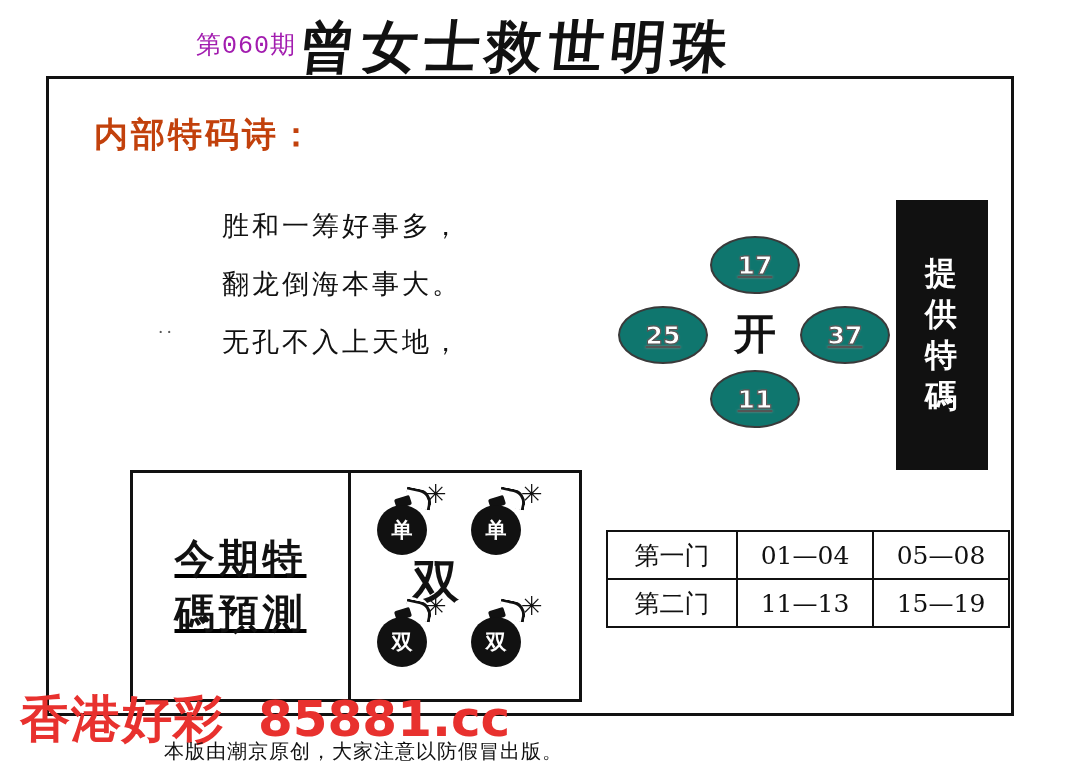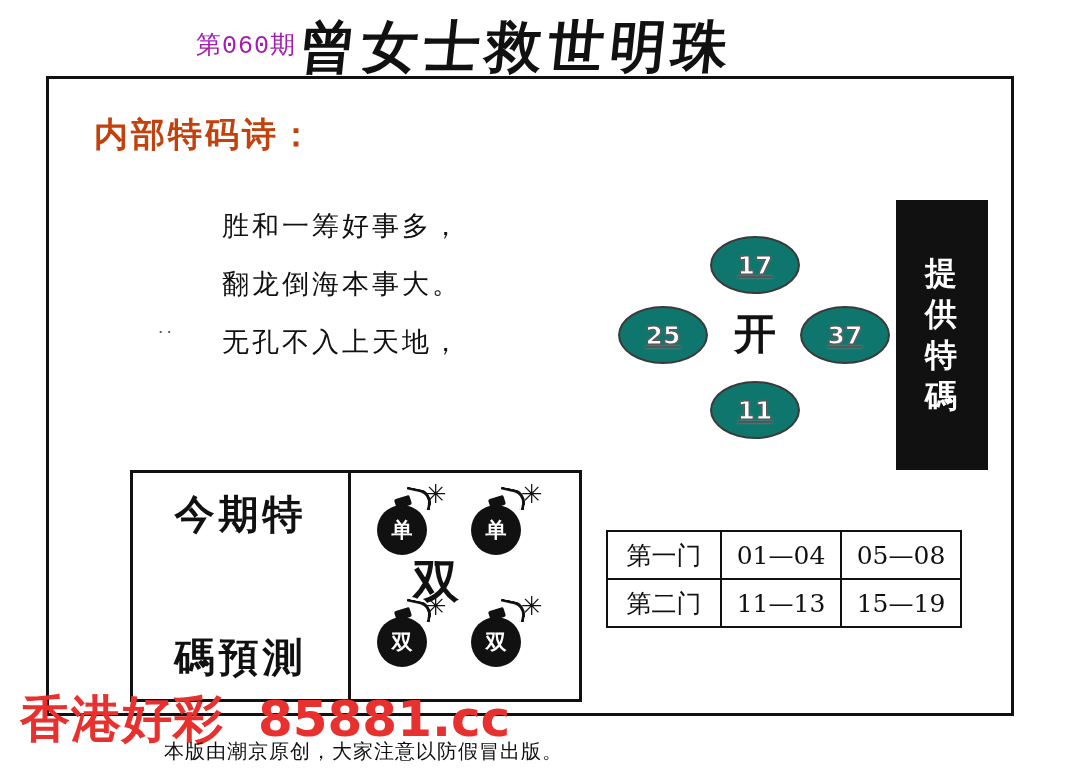--- a/index.html
+++ b/index.html
@@ -62,21 +62,21 @@
     -webkit-text-stroke:1px #555;
     text-shadow:0 0 2px #888;
     background:#0f766e;
     font-family:"DejaVu Sans", sans-serif;
     font-weight:bold;
     text-decoration:underline;
   }
   .ball.top{left:100px;top:8px;}
   .ball.left{left:8px;top:78px;}
   .ball.right{left:190px;top:78px;}
-  .ball.bottom{left:100px;top:153px;}
+  .ball.bottom{left:100px;top:142px;}
   .kai{
     position:absolute;left:110px;top:78px;width:70px;height:56px;
     display:flex;align-items:center;justify-content:center;
     font-size:42px;font-weight:bold;color:#111;
   }
   
   .banner{
     position:absolute;left:896px;top:200px;width:92px;height:270px;
     background:#111;color:#fff;
     display:flex;flex-direction:column;align-items:center;justify-content:center;
@@ -85,22 +85,23 @@
   .banner span{
     font-size:32px;font-weight:bold;line-height:1.28;letter-spacing:2px;
   }
   
   .predbox{
     position:absolute;left:130px;top:470px;width:452px;height:232px;
     border:3px solid #111;box-sizing:border-box;display:flex;
   }
   .predbox .left{
     width:218px;border-right:3px solid #111;box-sizing:border-box;
-    display:flex;flex-direction:column;align-items:center;justify-content:space-between;
+    display:flex;flex-direction:column;align-items:center;justify-content:center;
     padding:14px 0;
+    text-decoration:underline;
   }
   .predbox .left div{
     font-size:40px;font-weight:bold;letter-spacing:4px;color:#111;
   }
   .predbox .right{
     flex:1;position:relative;
   }
   .bomb{
     position:absolute;width:56px;height:56px;
   }
@@ -133,21 +134,21 @@
   .shuang{
     position:absolute;left:62px;top:78px;font-size:46px;font-weight:bold;color:#111;
   }
   
   table.gate{
     position:absolute;left:606px;top:530px;border-collapse:collapse;
   }
   table.gate td{
     border:2px solid #111;
     font-size:25px;color:#111;
-    padding:6px 4px;
+    padding:6px 12px;
     text-align:center;
     height:34px;
   }
   table.gate td.name{width:104px;}
   table.gate td.rng{width:110px;}
   
   .watermark{
     position:absolute;left:20px;top:686px;width:700px;height:58px;
     font-size:50px;font-weight:bold;color:#e8312e;
     font-family:"DejaVu Sans", sans-serif;

